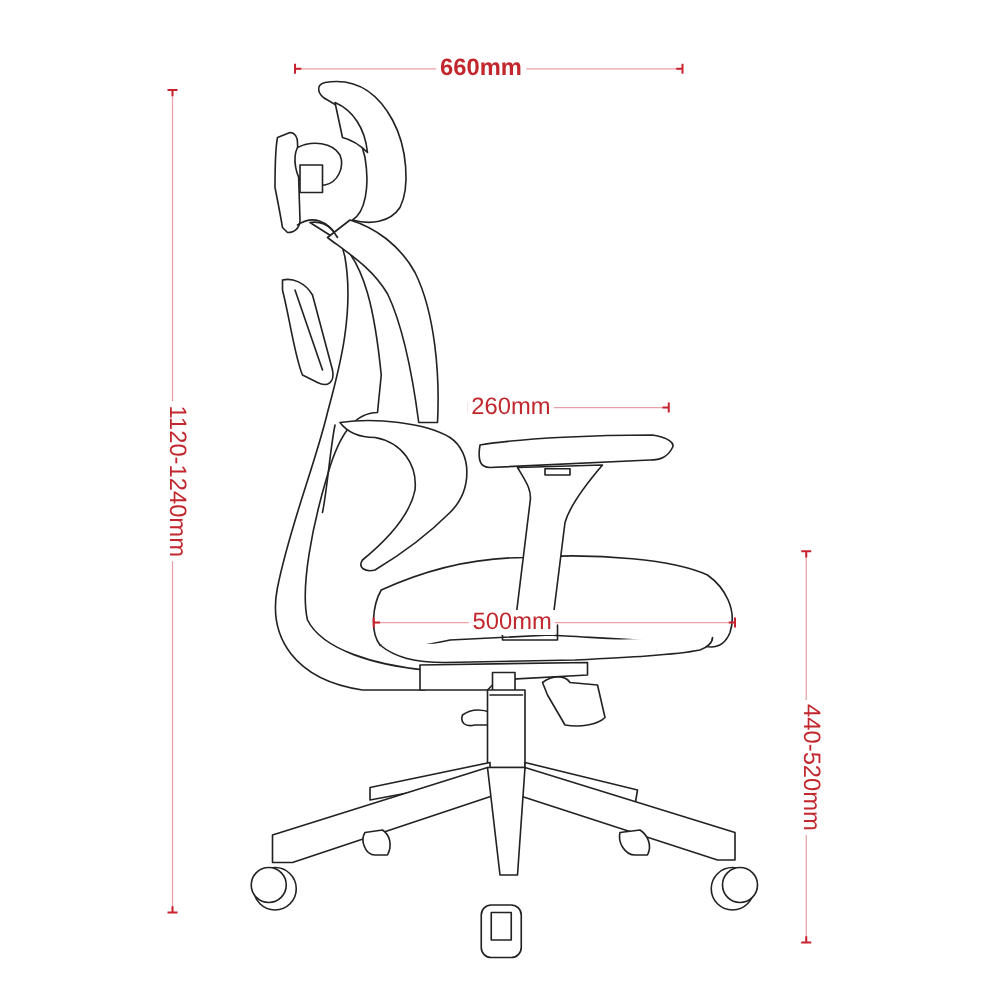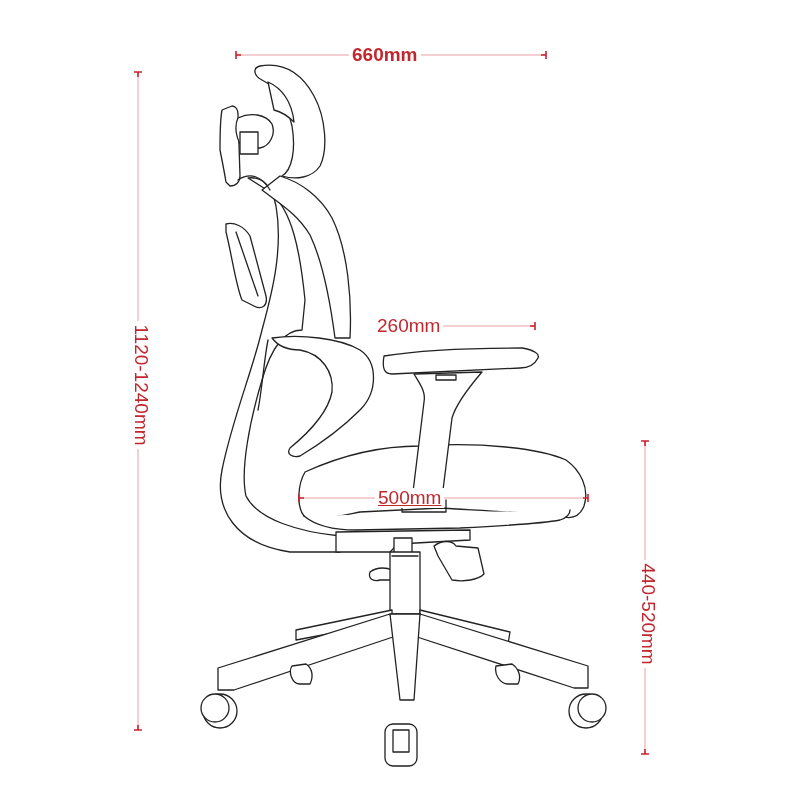--- a/index.html
+++ b/index.html
@@ -114,17 +114,17 @@
       <line class="dim-line" x1="299" y1="498" x2="588" y2="498"></line>
       <path class="dim-tick" d="M299,494 L299,502 M299,498 L304,498 M588,494 L588,502 M588,498 L583,498"></path>
 
       <line class="dim-line" x1="645" y1="441" x2="645" y2="754"></line>
       <path class="dim-tick" d="M641,441 L649,441 M645,441 L645,446 M641,754 L649,754 M645,754 L645,749"></path>
     </g>
   </svg>
 
   <div class="dim-label" style="left:349px; top:45px;font-weight:bold;">660mm</div>
   <div class="dim-label" style="left:374px; top:316px;">260mm</div>
-  <div class="dim-label" style="left:375px; top:488px;text-decoration:underline;">500mm</div>
+  <div class="dim-label" style="left:375px; top:488px;">500mm</div>
   <div class="dim-label vertical" style="left:77px; top:375px; width:122px; text-align:center;">1120-1240mm</div>
   <div class="dim-label vertical" style="left:594px; top:604px; width:102px; text-align:center;">440-520mm</div>
 
 </div>
 
 </body></html>

